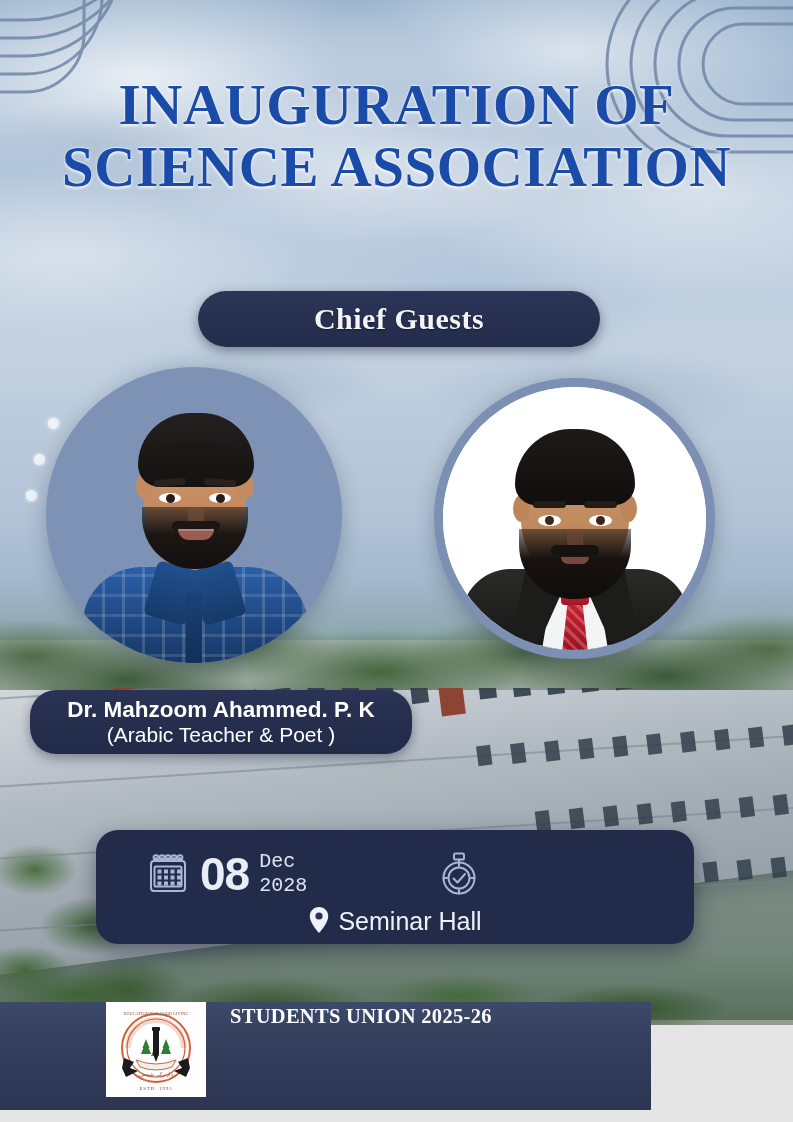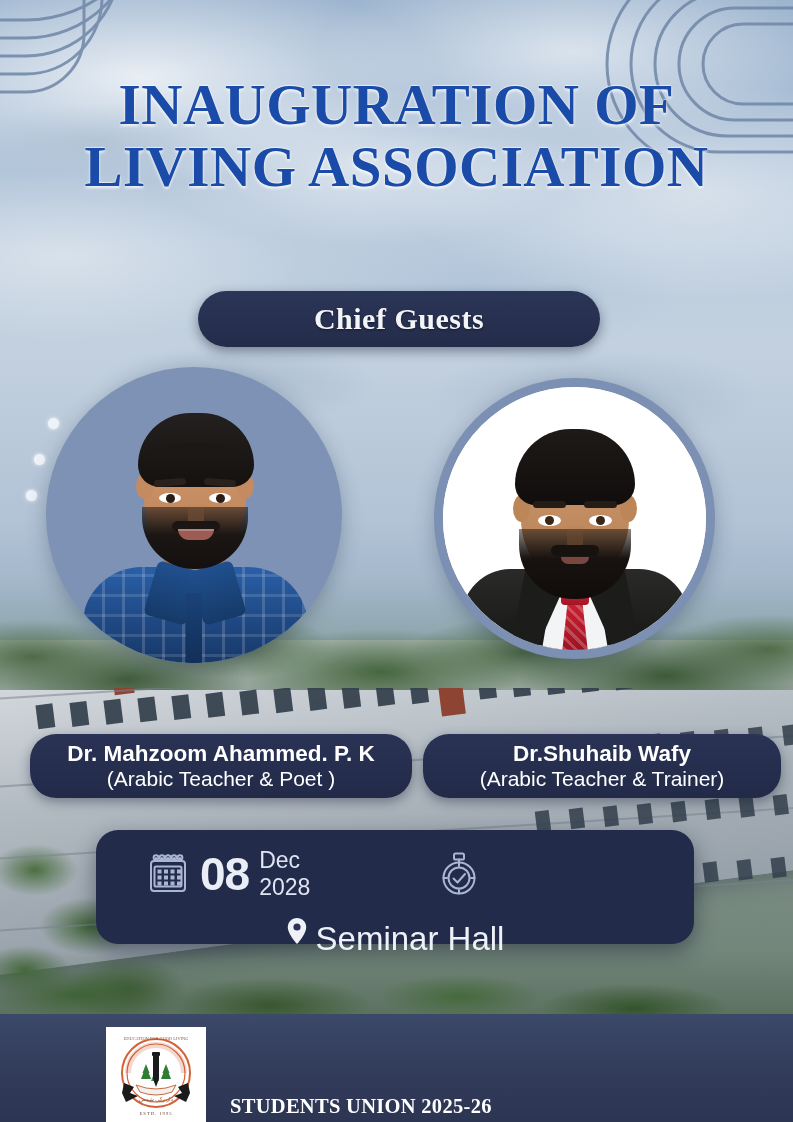--- a/index.html
+++ b/index.html
@@ -220,53 +220,53 @@
     border-radius:0 0 54px 54px;
   }
   .pB .mous{ position:absolute; left:108px; top:158px; width:48px; height:11px; background:#161210; border-radius:6px; }
   .pB .mouth{ position:absolute; left:118px; top:170px; width:28px; height:7px; background:#7a4640; border-radius:0 0 14px 14px; }
 
   
   .name-pill{
     position:absolute; background:linear-gradient(180deg,#2a3355,#222a48);
     border-radius:26px; box-shadow:0 4px 12px rgba(20,28,50,.40);
     display:flex; flex-direction:column; align-items:center; justify-content:center;
-    color:#fff; text-align:center;margin-top:44px;
+    color:#fff; text-align:center;
   }
   .name-pill .nm{ font-size:22.5px; font-weight:700; line-height:1.12; white-space:nowrap; }
   .name-pill .rl{ font-size:21px; font-weight:400; line-height:1.15; white-space:nowrap; }
   .pill-1{ left:30px; top:690px; width:382px; height:64px; }
   .pill-2{ left:423px; top:690px; width:358px; height:64px; }
 
   
   .info-card{
     position:absolute; left:96px; top:830px; width:598px; height:114px;
     background:#232b4a; border-radius:22px;
     box-shadow:0 8px 22px rgba(16,22,42,.45);
   }
   .info-row{ position:absolute; left:0; top:14px; width:598px; height:60px; display:flex; }
   .info-left{ display:flex; align-items:center; gap:10px; padding-left:50px; width:340px; }
   .info-right{ display:flex; align-items:center; gap:14px; }
   .day-num{ font-size:46px; font-weight:700; color:#e9edf6; line-height:1; letter-spacing:-1px; }
   .md{ display:flex; flex-direction:column; justify-content:center; line-height:1.18; }
-  .md span{ font-size:23px; color:#dfe5f2; }
+  .md span{ font-size:20px; color:#dfe5f2;font-family:Liberation Mono, monospace; }
   .tw{ display:flex; flex-direction:column; justify-content:center; line-height:1.55; }
   .tw span{ font-size:19px; color:#e4e9f4; }
   .venue{
     position:absolute; left:0; top:76px; width:598px;
     display:flex; align-items:center; justify-content:center; gap:8px;
   }
-  .venue .vtxt{ font-size:33px; color:#eef1f8;margin-top:14px; }
+  .venue .vtxt{ font-size:25px; color:#eef1f8; }
   .ic{ display:block; }
 
   
   .footer{
-    position:absolute; left:0; bottom:0; width:793px; height:108px;
+    position:absolute; left:0; bottom:12px; width:651px; height:108px;
     background:linear-gradient(180deg,#3d4969 0%, #333d5c 45%, #2c3552 100%);
-    display:flex; align-items:flex-end;
+    display:flex; align-items:flex-start;
   }
   .footer-logo{
     width:100px; height:95px; margin-left:106px; background:#fff;
     display:flex; align-items:center; justify-content:center; flex:none;
   }
   .footer-text{ margin-left:24px; color:#fff; font-family:"Liberation Serif", serif; }
   .footer-text .f1{ font-size:20.5px; font-weight:700; letter-spacing:.3px; line-height:1.45; }
   .footer-text .f2{ font-size:20.5px; font-weight:700; letter-spacing:.3px; line-height:1.45; }
 </style>
 </head>
@@ -364,21 +364,21 @@
         <path d="M250 166 H 142 A 56 56 0 0 1 142 54 H 250"></path>
         <path d="M250 182 H 134 A 72 72 0 0 1 134 38 H 250"></path>
         <path d="M250 198 H 126 A 88 88 0 0 1 126 22 H 250"></path>
         <path d="M250 214 H 118 A 104 104 0 0 1 118 6 H 250"></path>
       </g>
     </svg>
   </div>
 
   <div class="title-wrap">
     <div class="title-line l1">INAUGURATION  OF</div>
-    <div class="title-line l2">LIVING ASSOCIATION</div>
+    <div class="title-line l2">SCIENCE ASSOCIATION</div>
   </div>
 
   <div class="chief-pill">
     <span>Chief Guests</span>
   </div>
 
   <div class="dots">
     <div class="dot" style="left:22px; top:0;"></div>
     <div class="dot" style="left:8px;  top:36px;"></div>
     <div class="dot" style="left:0px;  top:72px;"></div>
@@ -429,24 +429,20 @@
         <div class="pupR"></div>
       <div class="nose"></div>
       <div class="mous"></div>
         <div class="mouth"></div>
     </div>
   </div>
 
   <div class="name-pill pill-1">
     <div class="nm">Dr. Mahzoom Ahammed. P. K</div>
     <div class="rl">(Arabic Teacher &amp; Poet )</div>
-  </div>
-  <div class="name-pill pill-2">
-    <div class="nm">Dr.Shuhaib Wafy</div>
-    <div class="rl">(Arabic Teacher &amp; Trainer)</div>
   </div>
 
   <div class="info-card">
     <div class="info-row">
       <div class="info-left">
         <svg class="ic" width="44" height="44" viewBox="0 0 44 44">
           <g fill="none" stroke="#aab6d4" stroke-width="2">
             <rect x="5" y="9" width="34" height="30" rx="3"></rect>
             <rect x="8.5" y="14.5" width="27" height="20" rx="1.6"></rect>
             <path d="M10 9 v-3 M16 9 v-3 M22 9 v-3 M28 9 v-3 M34 9 v-3" stroke-linecap="round"></path>

